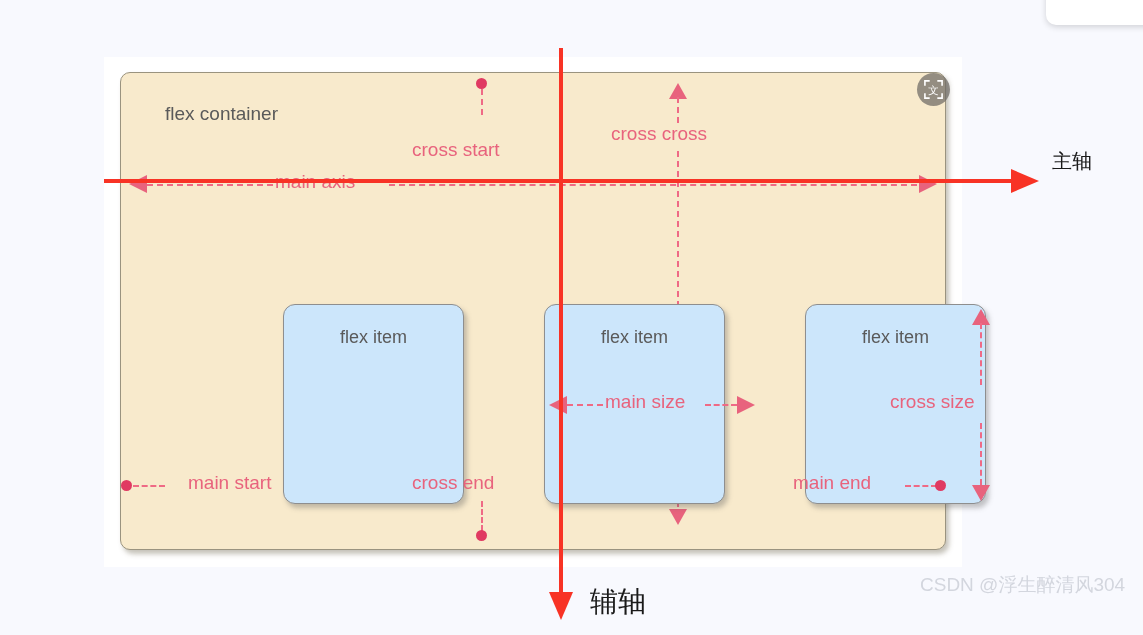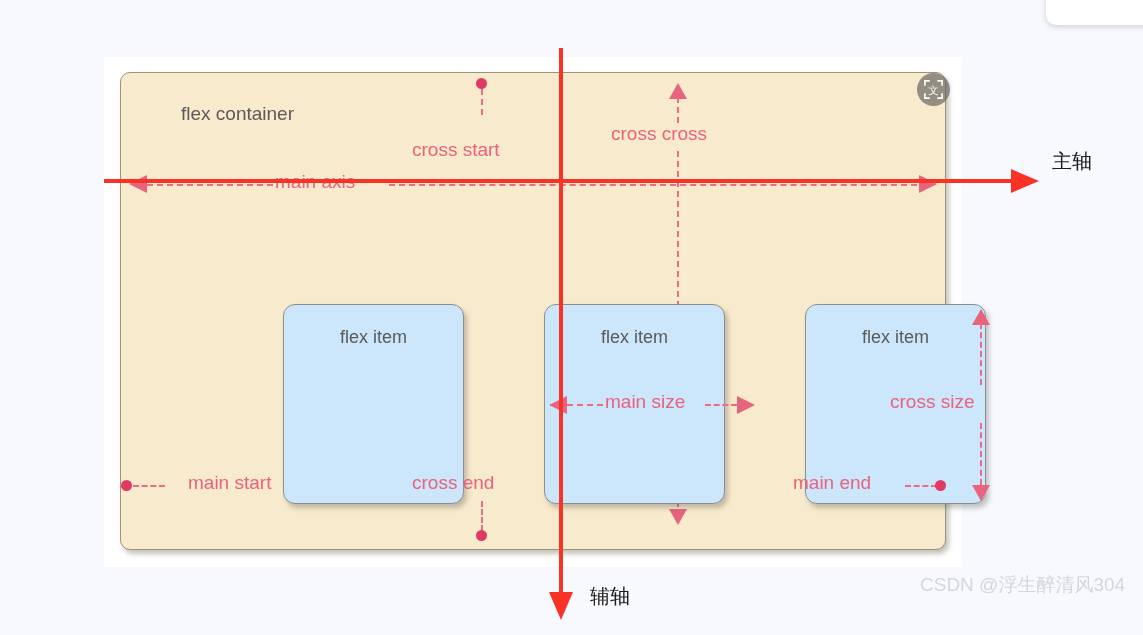--- a/index.html
+++ b/index.html
@@ -46,21 +46,21 @@
     height: 478px;
     background: #f8eacc;
     border: 1px solid #9a937f;
     border-radius: 10px;
     box-sizing: border-box;
     box-shadow: 3px 4px 5px rgba(90,80,55,0.35);
   }
 
   #flex-container-label {
     position: absolute;
-    left: 60px;
+    left: 44px;
     top: 30px;
     font-size: 19px;
     color: #5a5a5a;
     white-space: nowrap;
   }
 
   
   .flex-item {
     position: absolute;
     top: 231px;
@@ -160,21 +160,21 @@
     width: 0;
     height: 0;
     border-left: 12px solid transparent;
     border-right: 12px solid transparent;
     border-top: 28px solid #f83325;
   }
   #cross-axis-cn-label {
     position: absolute;
     left: 590px;
     top: 583px;
-    font-size: 20px;
+    font-size: 28px;
     color: #1a1a1a;
     white-space: nowrap;
   }
 
   
   #translate-badge {
     position: absolute;
     left: 917px;
     top: 73px;
     width: 33px;

